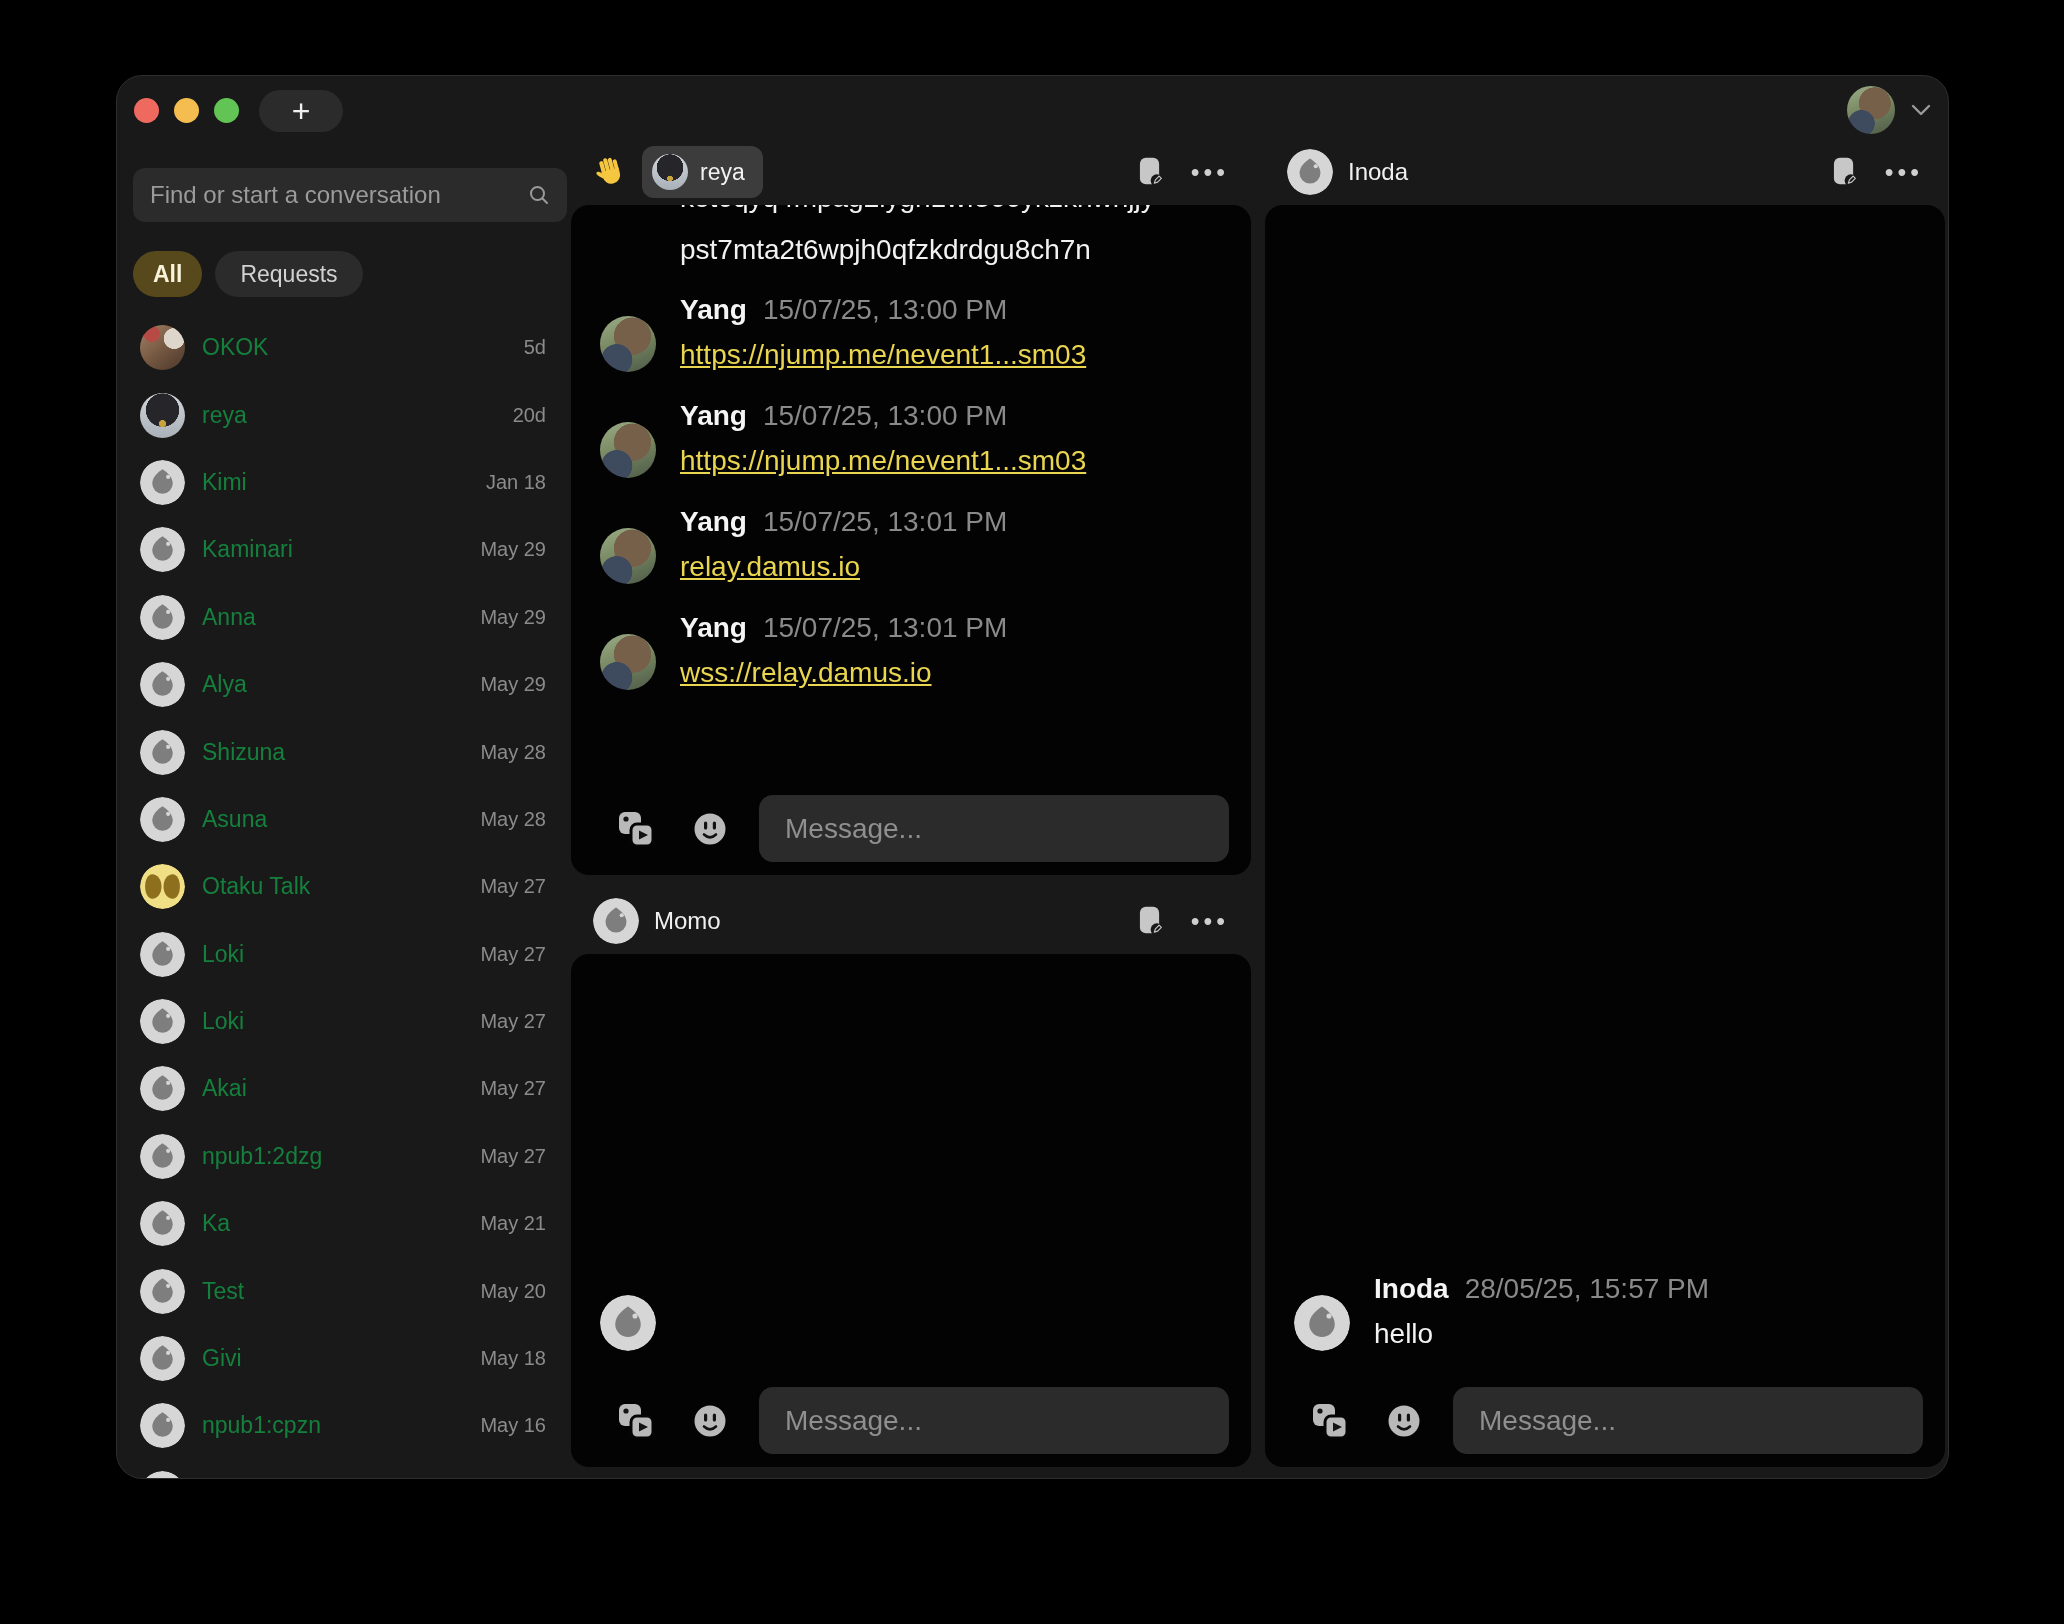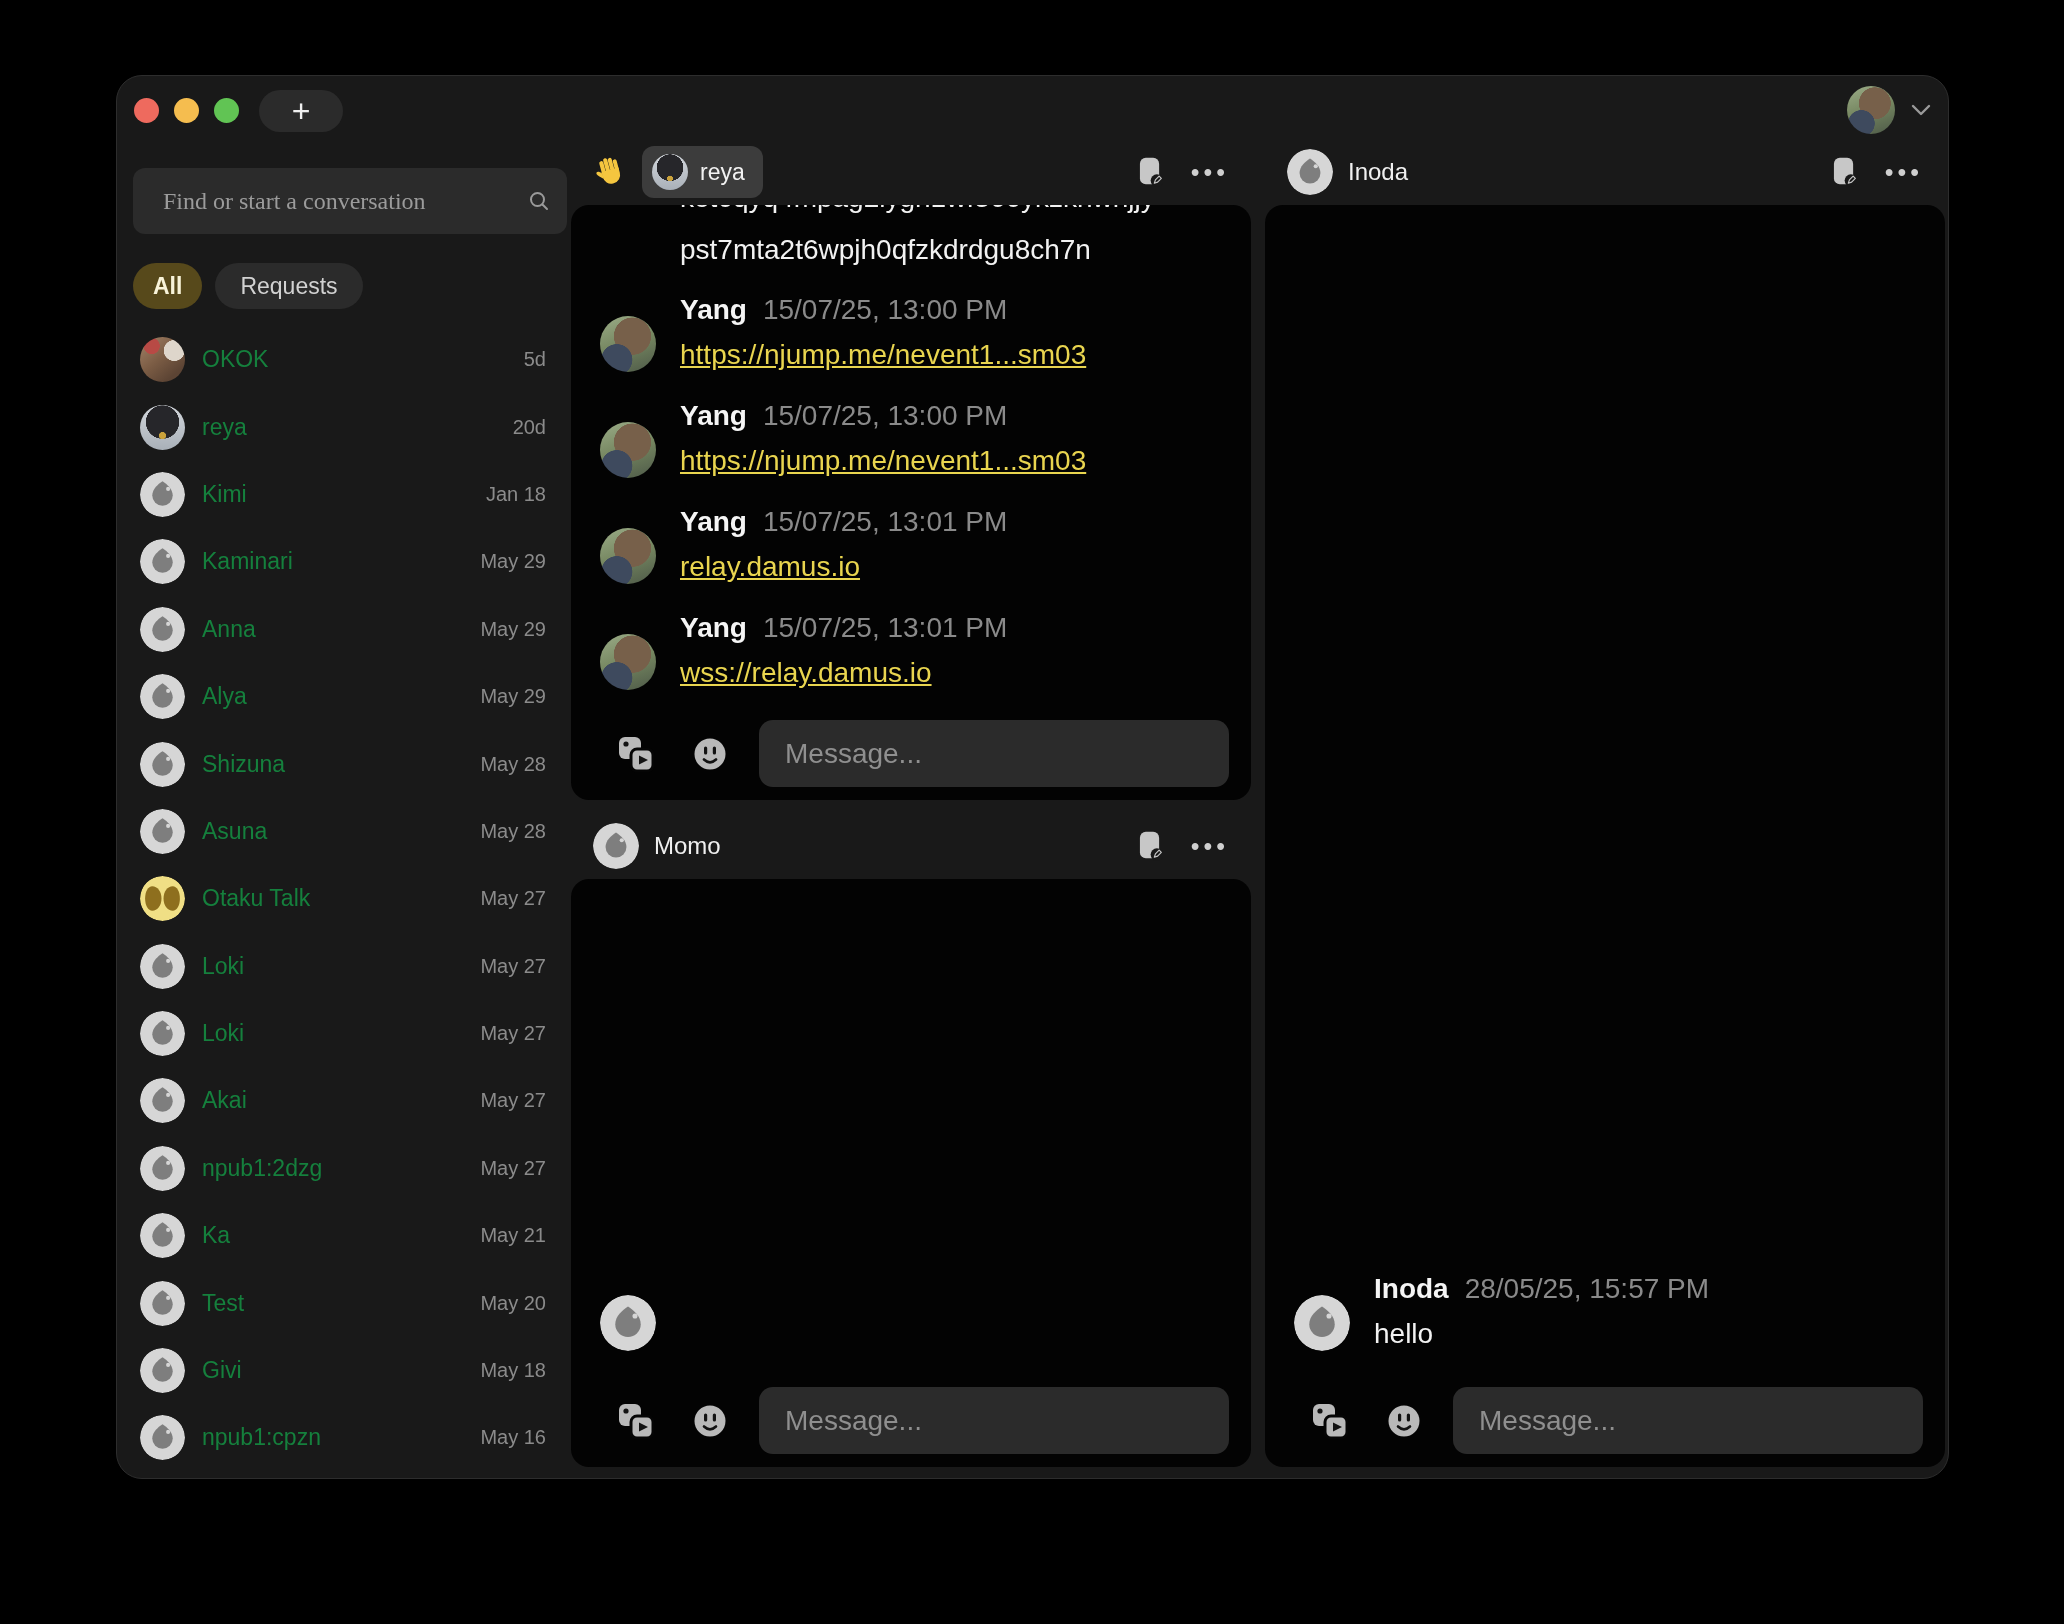--- a/index.html
+++ b/index.html
@@ -33,22 +33,22 @@
       radial-gradient(circle at 50% 68%, #caa23c 0 9%, rgba(0,0,0,0) 10%),
       radial-gradient(circle at 50% 38%, #26262a 0 46%, rgba(0,0,0,0) 47%),
       linear-gradient(180deg, #d3d7dc, #a9b0b8); }
   .photo-yang { background:
       radial-gradient(circle at 30% 78%, #3e4a5e 0 26%, rgba(0,0,0,0) 27%),
       radial-gradient(circle at 58% 36%, #77604a 0 38%, rgba(0,0,0,0) 39%),
       linear-gradient(160deg, #97a883 5%, #74855f 50%, #55624d 90%); }
   
   .sidebar { position:absolute; left:16px; top:92px; width:434px; bottom:0; overflow:hidden; }
   .search {
-    height:66px; border-radius:12px; background:#2b2b2b;
-    display:flex; align-items:center; padding:0 16px 0 30px;font-family:Liberation Serif, serif;
+    height:54px; border-radius:12px; background:#2b2b2b;
+    display:flex; align-items:center; padding:0 16px 0 17px;
   }
   .search input {
     flex:1; background:transparent; border:none; outline:none;
     font-size:24px; color:#e5e5e5; font-family:inherit;
   }
   .search input::placeholder { color:#9b9b9b; }
   .tabs { margin-top:29px; display:flex; gap:13px; }
   .tab {
     height:46px; border-radius:23px; padding:0 25px; font-size:23px;
     display:flex; align-items:center; justify-content:center;
@@ -72,21 +72,21 @@
     display:flex; align-items:center; padding:0 18px 0 10px; gap:12px;
   }
   .chip .av { width:36px; height:36px; }
   .chip .chip-name { font-size:23px; color:#f2f2f2; }
   .ph-av { width:46px; height:46px; margin-left:22px; }
   .ph-name { margin-left:15px; font-size:24px; color:#f0f0f0; }
   .card {
     background:#030303; border-radius:18px; overflow:hidden;
     display:flex; flex-direction:column; padding:0 24px;
   }
-  #reya-card { height:595px; flex:none; }
+  #reya-card { height:670px; flex:none; }
   #momo-header { margin-top:13px; }
   #momo-card, #inoda-card { flex:1; }
   .spacer { flex:1; }
   .npub-line { padding-left:85px; font-size:28px; line-height:34px; color:#f2f2f2;
     white-space:nowrap; overflow:hidden; }
   .npub-1 { margin-top:-24px; }
   .npub-2 { margin-top:18px; }
   .msg { display:flex; margin-top:27px; padding-left:5px;align-items:flex-end; }
   .msg.first { margin-top:26px; }
   .msg .av { width:56px; height:56px; }

